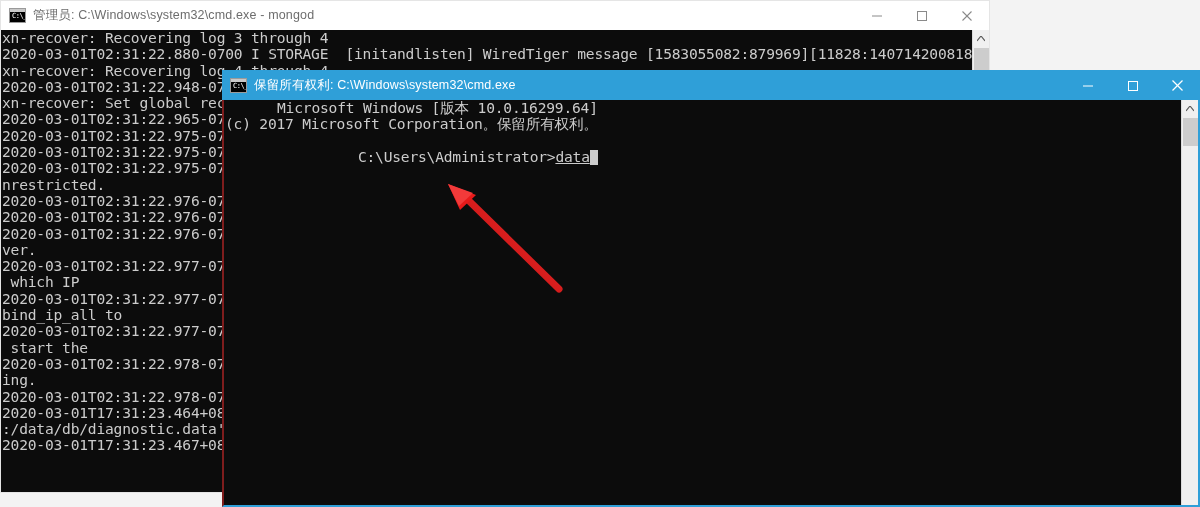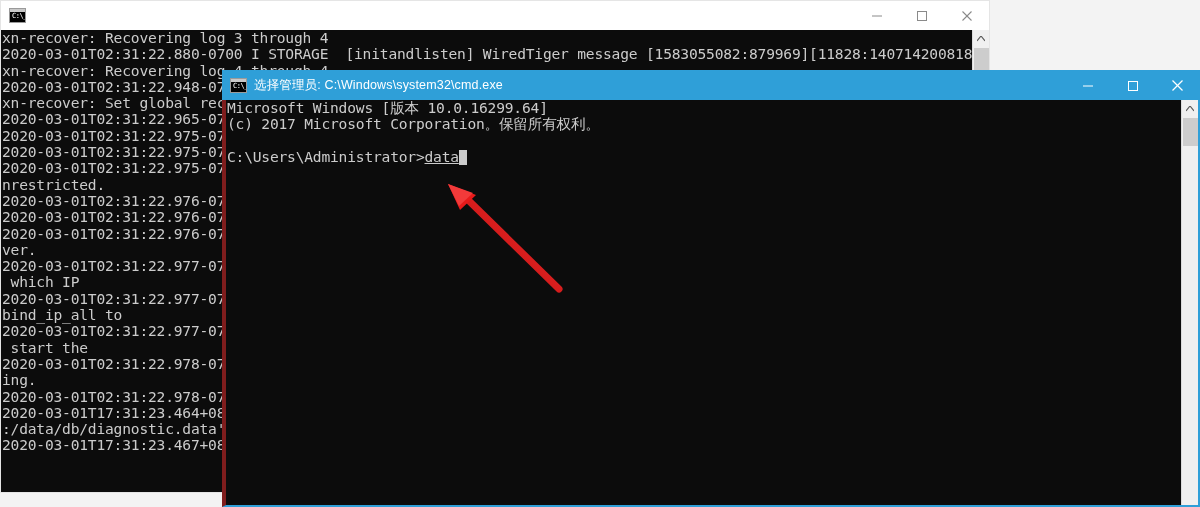--- a/index.html
+++ b/index.html
@@ -104,24 +104,25 @@
   .client {
     position: absolute;
     left: 0;
     right: 0;
     top: 30px;
     bottom: 0;
     background: #0c0c0c;
     overflow: hidden;
   }
   .client.bordered {
-    border-left: 4px solid #7f1d1d;
+    border-left: 2px solid #7f1d1d;
     border-right: 2px solid #2f9fd8;
     border-bottom: 2px solid #2f9fd8;
     box-sizing: border-box;
+    text-align: right;
   }
   .client.plainborder {
     border-left: 1px solid #e5e5e5;
     border-right: 1px solid #e5e5e5;
     border-bottom: 1px solid #e5e5e5;
     box-sizing: border-box;
   }
 
   .console-text {
     position: absolute;
@@ -188,20 +189,21 @@
 
 <div id="screen">
 
   <div class="win" id="back-window" style="left:0px; top:0px; width:990px; height:493px;">
 
     <div class="titlebar inactive">
       <div class="win-icon">
         <div class="topbar"></div>
         <div class="prompt">C:\_</div>
       </div>
+      <div class="win-title">管理员: C:\Windows\system32\cmd.exe - mongod</div>
 
       <div class="win-controls">
         <div class="ctrl">
           <svg width="12" height="12" viewBox="0 0 12 12">
             <line x1="1" y1="6" x2="11" y2="6" stroke="#8a8a8a" stroke-width="1"></line>
           </svg>
         </div>
         <div class="ctrl">
           <svg width="12" height="12" viewBox="0 0 12 12">
             <rect x="1.5" y="1.5" width="9" height="9" fill="none" stroke="#8a8a8a" stroke-width="1"></rect>
@@ -255,21 +257,21 @@
     </div>
   </div>
 
   <div class="win" id="front-window" style="left:222px; top:70px; width:978px; height:437px;">
 
     <div class="titlebar active">
       <div class="win-icon">
         <div class="topbar"></div>
         <div class="prompt">C:\_</div>
       </div>
-      <div class="win-title">选择管理员: C:\Windows\system32\cmd.exe</div>
+      <div class="win-title">保留所有权利: C:\Windows\system32\cmd.exe</div>
 
       <div class="win-controls">
         <div class="ctrl">
           <svg width="12" height="12" viewBox="0 0 12 12">
             <line x1="1" y1="6" x2="11" y2="6" stroke="#ffffff" stroke-width="1"></line>
           </svg>
         </div>
         <div class="ctrl">
           <svg width="12" height="12" viewBox="0 0 12 12">
             <rect x="1.5" y="1.5" width="9" height="9" fill="none" stroke="#ffffff" stroke-width="1"></rect>

